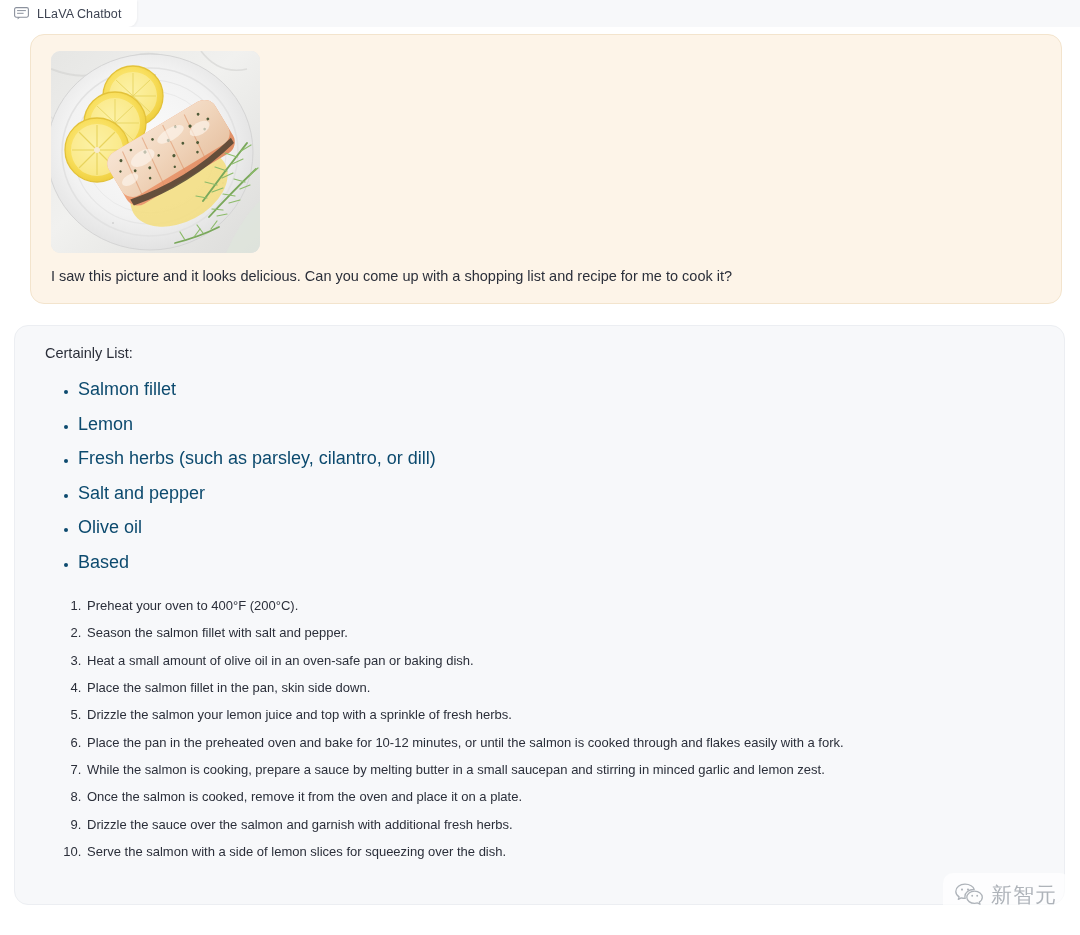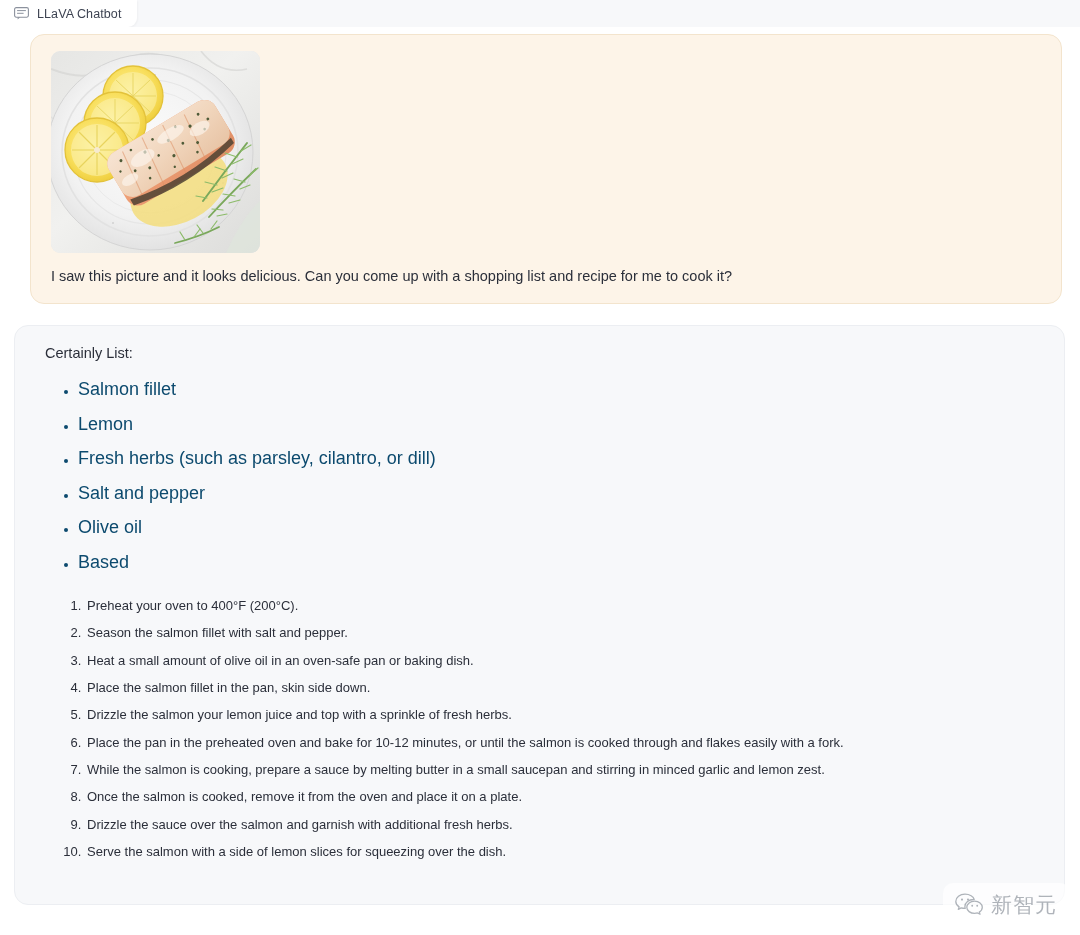--- a/index.html
+++ b/index.html
@@ -132,21 +132,21 @@
     color: #2b2f3a;
     margin-bottom: 8.5px;
     padding-left: 2px;
   }
   ol.recipe-list li:last-child { margin-bottom: 0; }
 
   
   .watermark {
     position: absolute;
     right: 10px;
-    bottom: 10px;
+    bottom: 20px;
     display: flex;
     align-items: center;
     gap: 7px;
     padding: 9px 13px 9px 11px;
     background: rgba(255,255,255,0.86);
     border-radius: 10px;
     opacity: .78;
     text-align: right;
   }
   .wm-icon { width: 30px; height: 24px; display: block; flex: 0 0 auto; }

